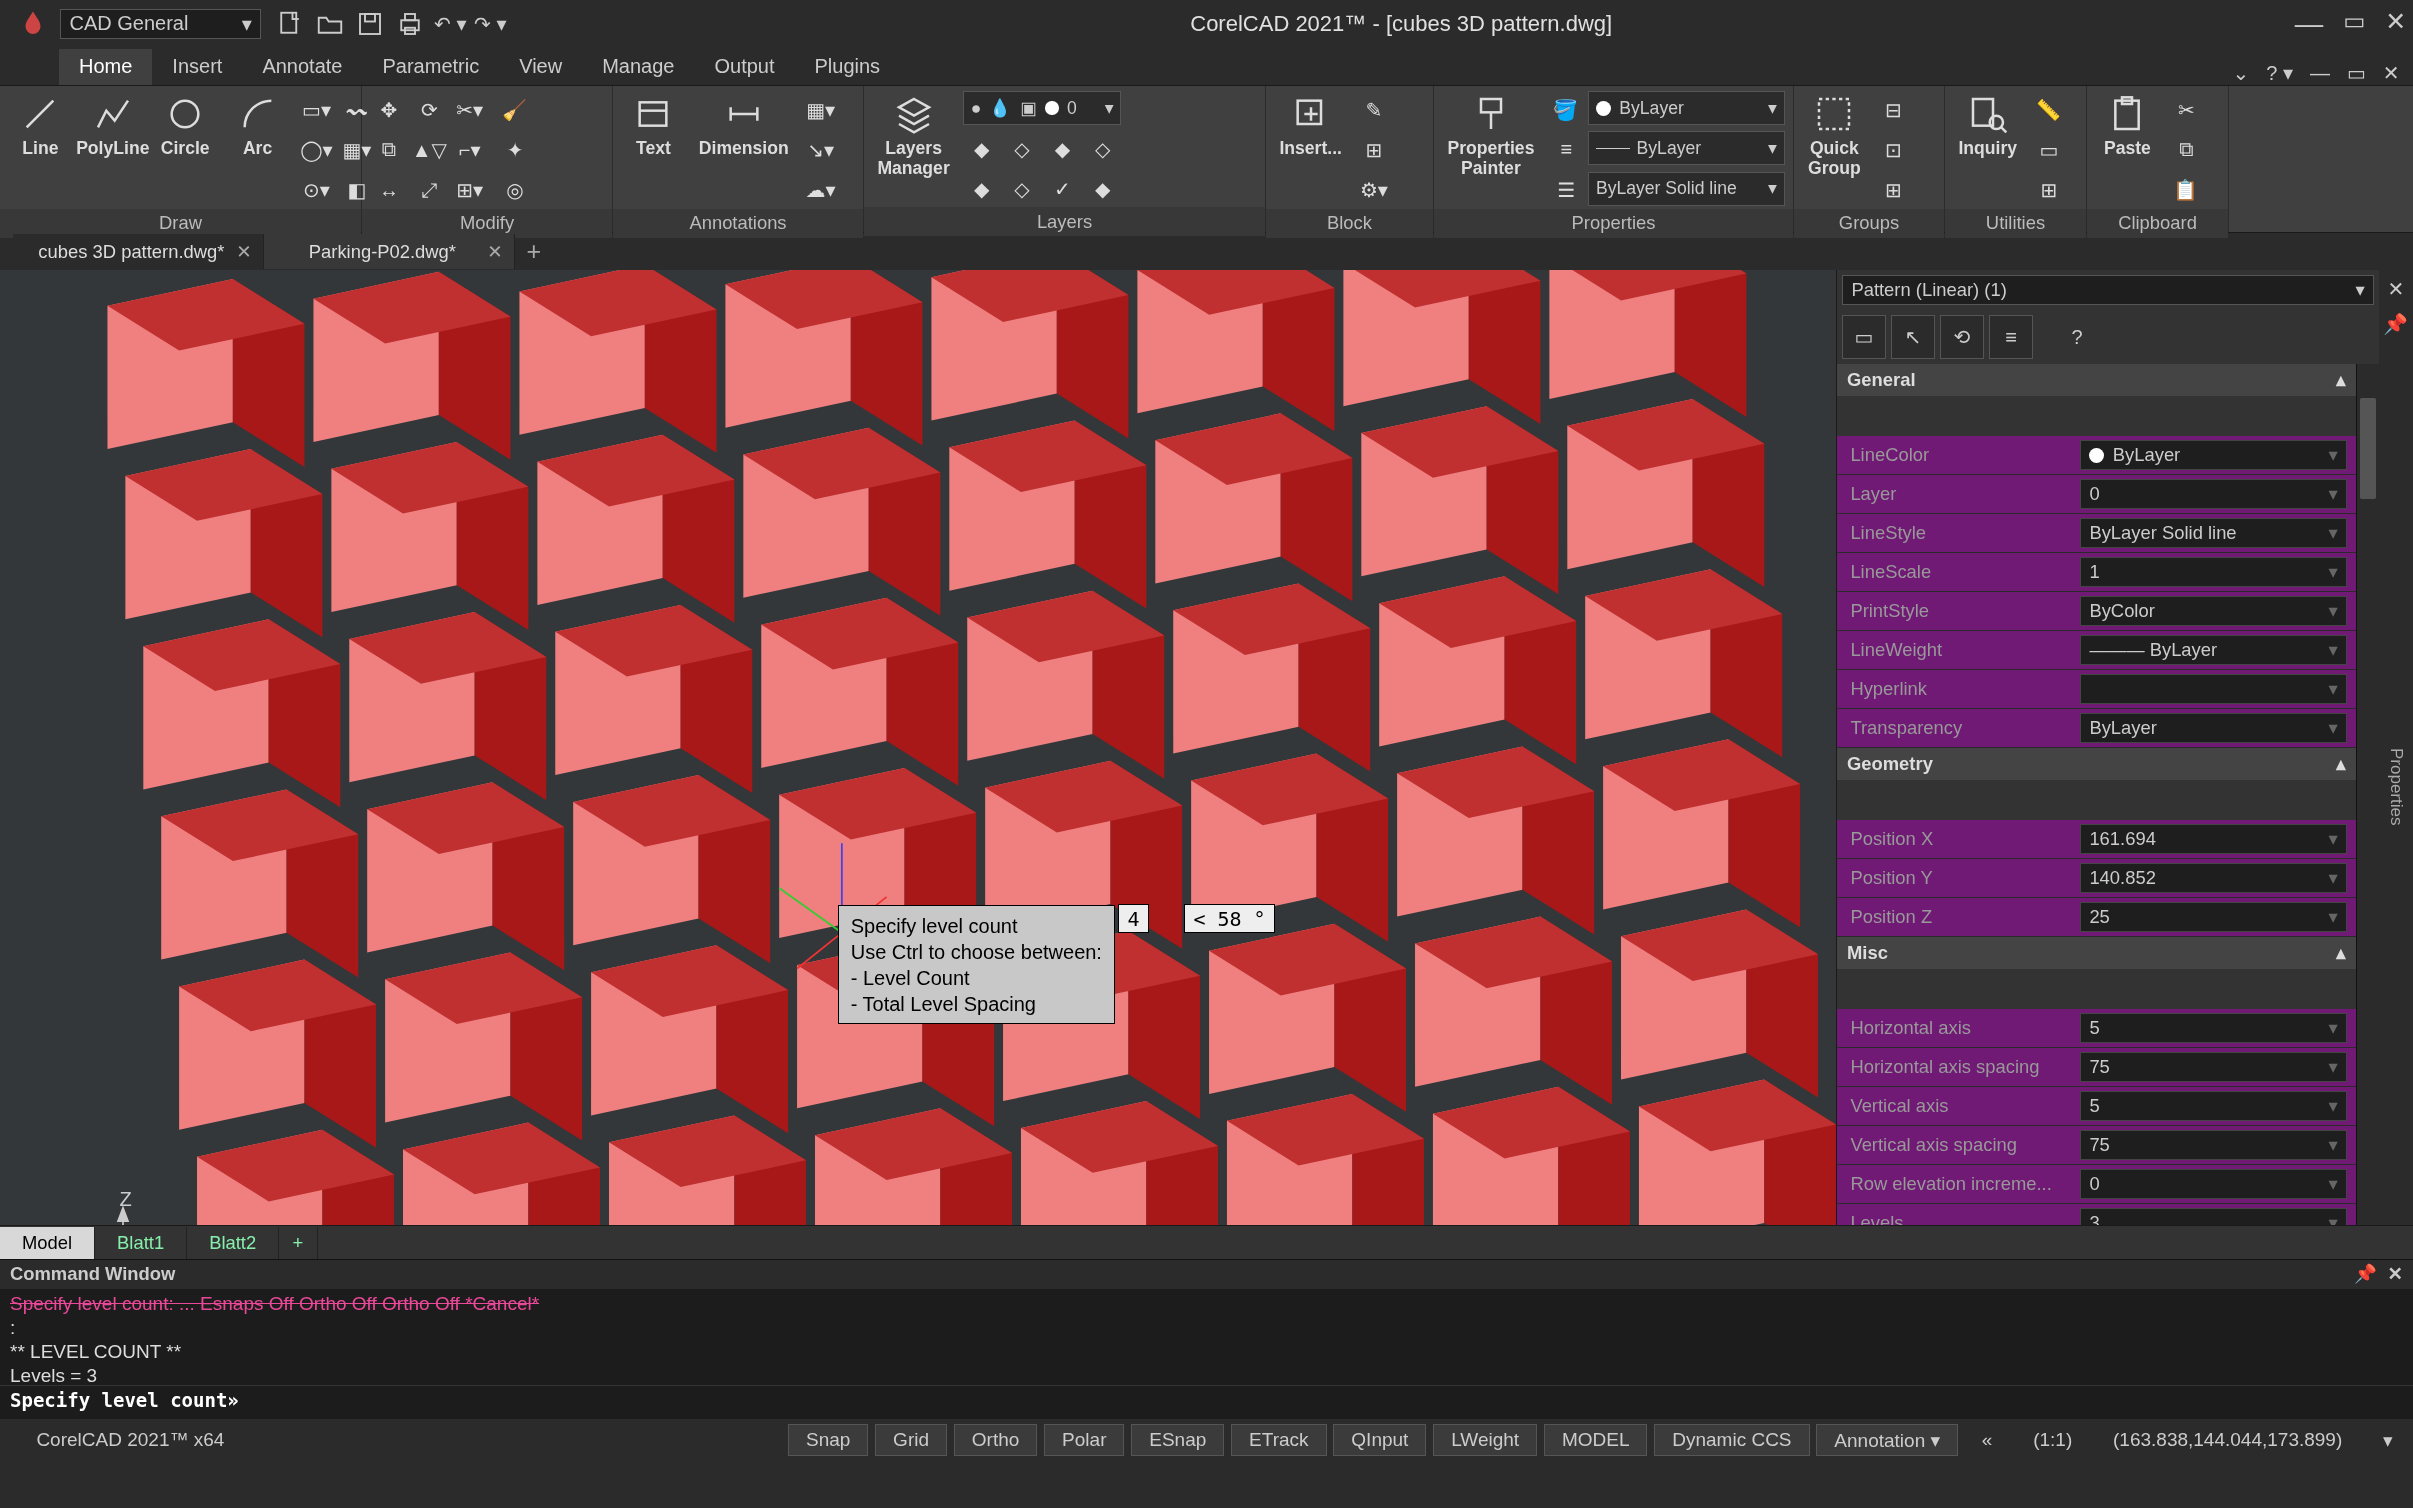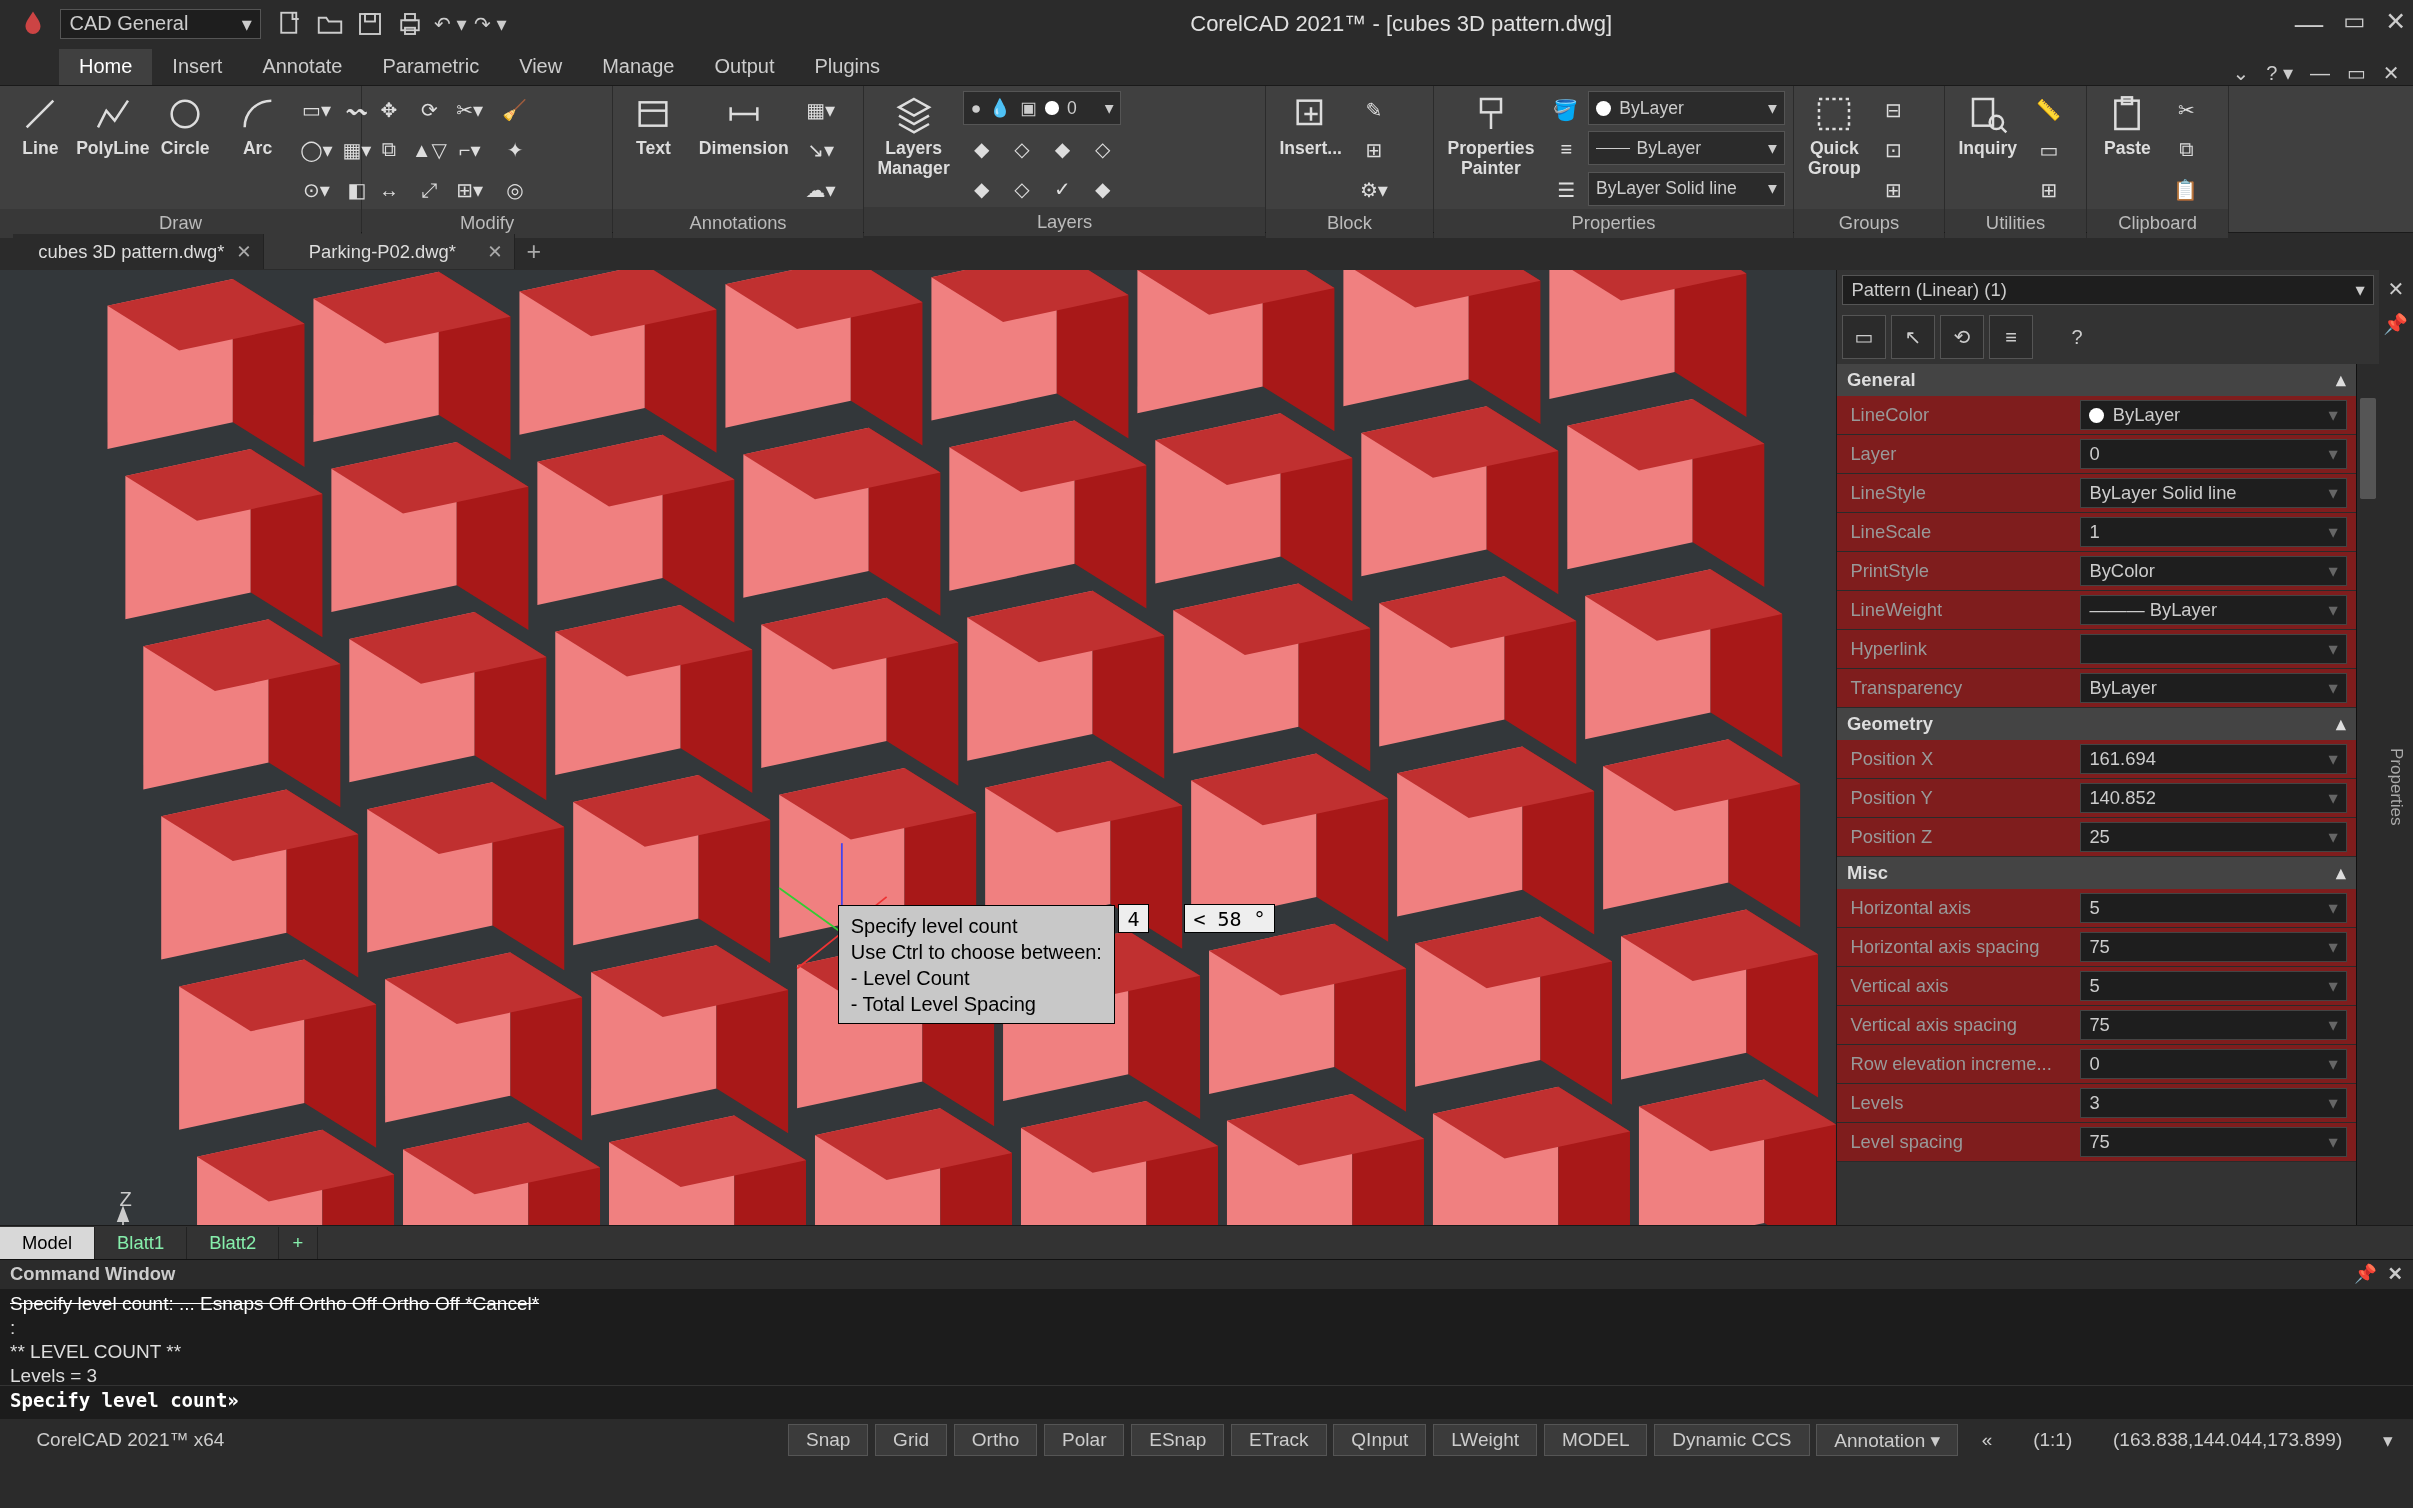--- a/index.html
+++ b/index.html
@@ -33,21 +33,21 @@
 .doc-add { width:37px; text-align:center; font-size:25px; color:#aaa; }
 .work { display:flex; height:955px; }
 .viewport { flex:1; background:#33373a; position:relative; overflow:hidden; }
 .panel { width:577px; background:#333; border-left:0.8px solid #1a1a1a; display:flex; }
 .panel-main { flex:1; display:flex; flex-direction:column; }
 .panel-strip { width:34px; background:#2b2b2b; display:flex; flex-direction:column; align-items:center; gap:11.7px; padding-top:6.7px; }
 .sel-combo { height:30px; background:#1e1e1e; border:0.8px solid #555; display:flex; align-items:center; padding:0 8.4px; margin:5px; font-size:18.4px; }
 .panel-tools { display:flex; gap:5px; padding:5px; }
 .panel-tool { width:44px; height:44px; border:0.8px solid #555; display:flex; align-items:center; justify-content:center; background:#2b2b2b; }
 .sect-head { background:#444; padding:5px 10px; font-size:18.4px; font-weight:600; color:#ddd; display:flex; justify-content:space-between; align-items:center; }
-.prop-list { background:#7f1d1d; }
+.prop-list { background:#701a75;margin-top:40px; }
 .prop-line { display:flex; align-items:center; height:39px; border-bottom:0.8px solid #2a2a2a; }
 .prop-k { width:243px; padding-left:13.4px; color:#999; font-size:18.4px; }
 .prop-v { flex:1; background:#1e1e1e; height:30px; margin-right:8.4px; display:flex; align-items:center; padding:0 8.4px; color:#ccc; font-size:18.4px; border:0.8px solid #444; }
 .circle-swatch { width:15px; height:15px; border-radius:50%; background:#fff; margin-right:8.4px; }
 .layout-tabs { height:34px; background:#333; display:flex; align-items:center; border-top:0.8px solid #1a1a1a; }
 .layout-tab { padding:5px 22px; font-size:18.4px; color:#86efac; border-right:0.8px solid #222; }
 .layout-tab.active { background:#d8d8d8; color:#000; }
 .cmd-head { height:30px; background:#2b2b2b; padding:3.4px 10px; font-size:18.4px; font-weight:600; border-top:0.8px solid #111; display:flex; justify-content:space-between; }
 .cmd-body { height:96px; background:#1c1c1c; color:#ddd; font-family:Consolas,monospace; font-size:19px; padding:3.4px 10px; line-height:1.25; overflow:hidden; }
 .cmd-in { height:34px; background:#1c1c1c; color:#fff; font-family:Consolas,monospace; font-size:19px; padding:3.4px 10px; border-top:0.8px solid #333; font-weight:600; }
@@ -611,21 +611,21 @@
   <div class="layout-tab">Blatt1</div>
   <div class="layout-tab">Blatt2</div>
   <div class="layout-tab" style="padding:5px 13.4px">+</div>
 </div>
 
 <div class="cmd-head">
   <span>Command Window</span>
   <span><span>📌</span>&nbsp;&nbsp;<span>✕</span></span>
 </div>
 <div class="cmd-body">
-  <div style="color:#ffffff;text-decoration:line-through">Specify level count: ... Esnaps Off   Ortho Off   Ortho Off  *Cancel*</div>
+  <div style="color:#ec4899;text-decoration:line-through">Specify level count: ... Esnaps Off   Ortho Off   Ortho Off  *Cancel*</div>
   <div>:</div>
   <div>** LEVEL COUNT **</div>
   <div>Levels = 3</div>
 </div>
 <div class="cmd-in">Specify level count»</div>
 
 <div class="status">
   <div class="status-seg plain">CorelCAD 2021™ x64</div>
   <div style="flex:1"></div>
   <div id="status-toggles" style="display:flex">

